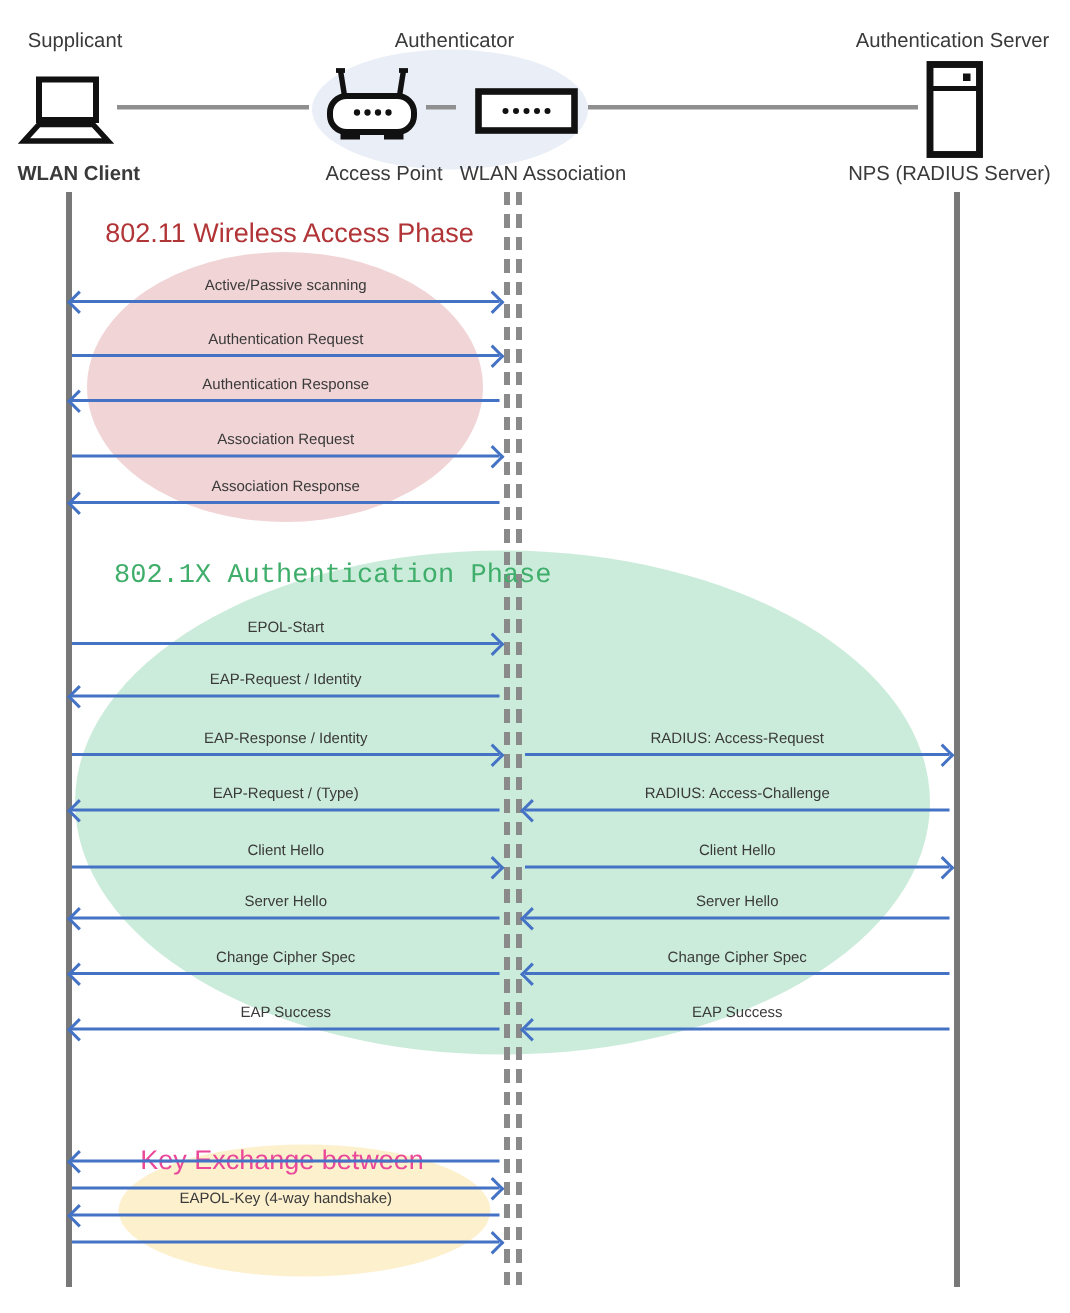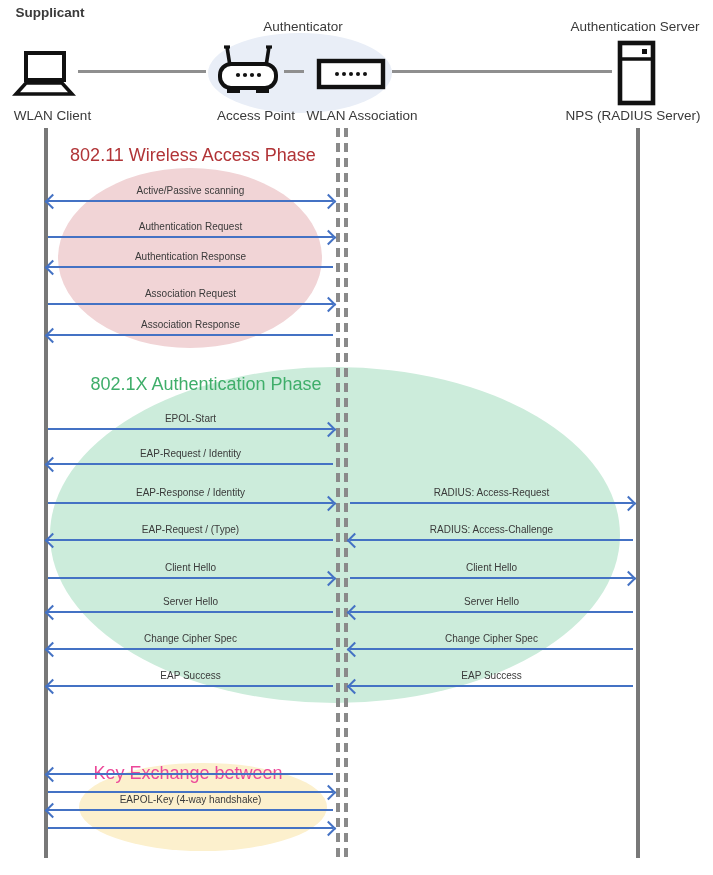--- a/index.html
+++ b/index.html
@@ -32,21 +32,21 @@
   .msg-label{position:absolute;left:0;right:0;bottom:5px;text-align:center;
     font-size:10px;color:#3a3a3a;white-space:nowrap;}
 </style>
 </head>
 <body>
 
 <div class="canvas">
 
   <div class="hdr-ellipse" style="left:208px;top:33px;width:184px;height:80px;background:#e9eef7;"></div>
 
-  <div class="role-label" style="left:10px;top:5px;width:80px;font-weight:bold;">Supplicant</div>
+  <div class="role-label" style="left:10px;top:19px;width:80px;">Supplicant</div>
   <div class="role-label" style="left:228px;top:19px;width:150px;">Authenticator</div>
   <div class="role-label" style="left:560px;top:19px;width:150px;">Authentication Server</div>
 
   <div class="hline" style="left:78px;width:128px;"></div>
   <div class="hline" style="left:284px;width:20px;"></div>
   <div class="hline" style="left:392px;width:220px;"></div>
 
   <svg class="icon" style="left:12px;top:50px;" width="64" height="48" viewBox="0 0 64 48">
     <rect x="14" y="3" width="38" height="27" fill="none" stroke="#111" stroke-width="4"></rect>
     <polygon points="4,44 60,44 50,33 14,33" fill="none" stroke="#111" stroke-width="3.6"></polygon>
@@ -74,36 +74,36 @@
     <circle cx="42" cy="16" r="2" fill="#111"></circle>
     <circle cx="49" cy="16" r="2" fill="#111"></circle>
   </svg>
 
   <svg class="icon" style="left:616px;top:40px;" width="42" height="66" viewBox="0 0 42 66">
     <rect x="4" y="3" width="33" height="60" fill="#fff" stroke="#111" stroke-width="4.6"></rect>
     <line x1="4" y1="19" x2="37" y2="19" stroke="#111" stroke-width="3.4"></line>
     <rect x="26" y="9" width="5" height="5" fill="#111"></rect>
   </svg>
 
-  <div class="device-label" style="left:0px;top:108px;width:105px;">WLAN Client</div>
+  <div class="device-label" style="left:0px;top:108px;width:105px;font-weight:bold;">WLAN Client</div>
   <div class="device-label" style="left:196px;top:108px;width:120px;">Access Point</div>
   <div class="device-label" style="left:302px;top:108px;width:120px;">WLAN Association</div>
   <div class="device-label" style="left:557px;top:108px;width:152px;">NPS (RADIUS Server)</div>
 
   <div class="phase-ellipse" style="left:58px;top:168px;width:264px;height:180px;background:#f1d4d6;"></div>
   <div class="phase-ellipse" style="left:50px;top:367px;width:570px;height:336px;background:#ccecdb;"></div>
   <div class="phase-ellipse" style="left:79px;top:763px;width:248px;height:88px;background:#fcf0cd;"></div>
 
   <div class="lifeline" style="left:44px;"></div>
   <div class="lifeline-dashed" style="left:336px;"></div>
   <div class="lifeline-dashed" style="left:344px;"></div>
   <div class="lifeline" style="left:636px;"></div>
 
   <div class="phase-title" style="left:58px;top:146px;width:270px;color:#b13437;">802.11 Wireless Access Phase</div>
-  <div class="phase-title" style="left:76px;top:375px;width:260px;color:#3fae6a;">802.1X Authentication Phase</div>
+  <div class="phase-title" style="left:76px;top:375px;width:260px;color:#3fae6a;font-family:Liberation Mono, monospace;">802.1X Authentication Phase</div>
   <div class="phase-title" style="left:70px;top:764px;width:236px;color:#ec4899;">
     <div>Key Exchange between</div>
   </div>
 
   <div>
       <div class="msg" style="left: 47px; width: 287px; top: 201px;">
         <div class="msg-line"></div>
         <span class="head head-r"></span>
         <span class="head head-l"></span>
         <div class="msg-label">Active/Passive scanning</div>

